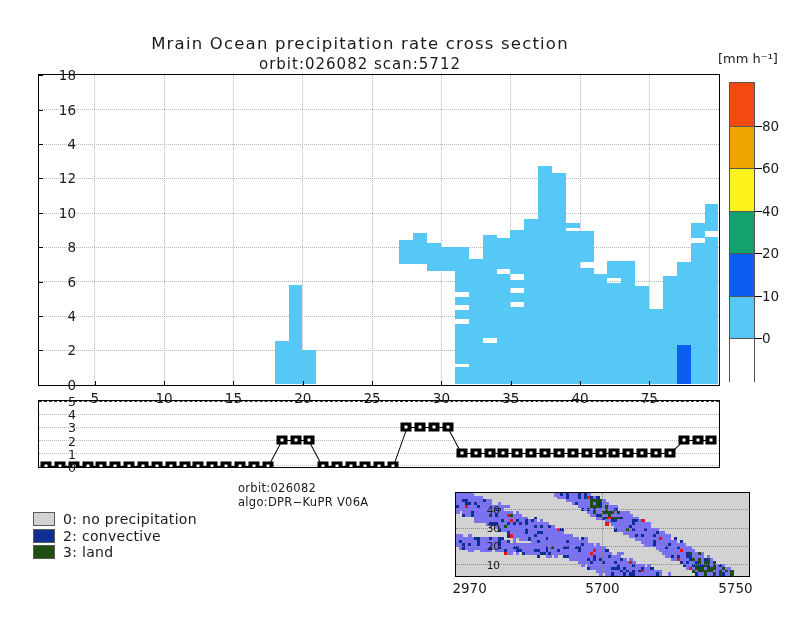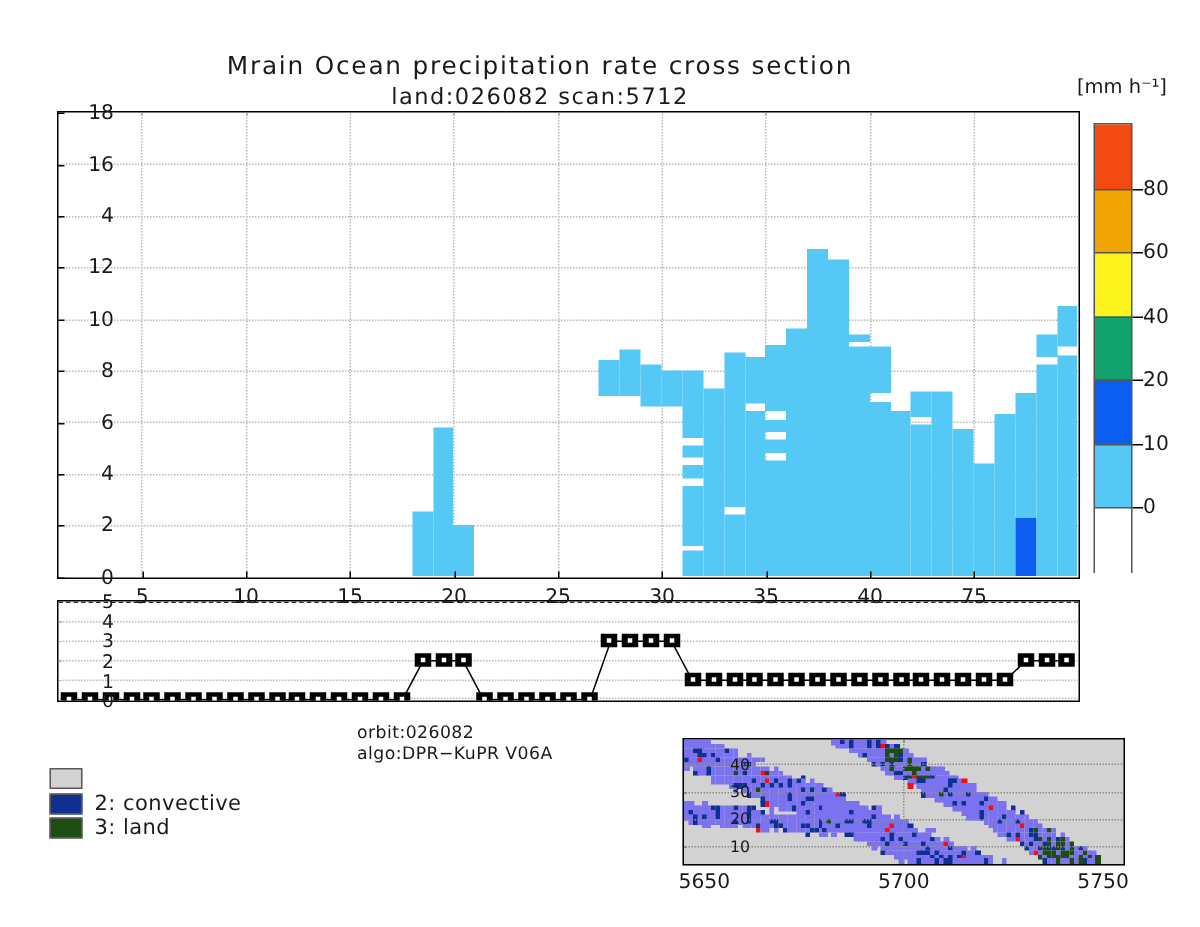--- a/index.html
+++ b/index.html
@@ -81,21 +81,21 @@
                transform:translateX(-50%);}
   .inset-grid-h{position:absolute;left:0;right:0;height:0;
                 border-top:1px dotted #8d8d8d;}
   .inset-grid-v{position:absolute;top:0;bottom:0;width:0;
                 border-left:1px dotted #8d8d8d;}
 </style>
 </head>
 <body>
 
 <div class="abs" id="title-main">Mrain Ocean precipitation rate cross section</div>
-<div class="abs" id="title-sub">land:026082     scan:5712</div>
+<div class="abs" id="title-sub">orbit:026082     scan:5712</div>
 
 <div class="abs" id="cb-unit">[mm h⁻¹]</div>
 <div class="abs" id="colorbar">
     <div class="cb-seg" style="top: 0px; height: 42.5714px; background: rgb(242, 74, 16);"></div>
     <div class="cb-seg" style="top: 42.5714px; height: 42.5714px; background: rgb(240, 165, 0); border-top: 1px solid rgb(85, 85, 85);"></div>
     <div class="cb-seg" style="top: 85.1429px; height: 42.5714px; background: rgb(251, 243, 27); border-top: 1px solid rgb(85, 85, 85);"></div>
     <div class="cb-seg" style="top: 127.714px; height: 42.5714px; background: rgb(18, 162, 110); border-top: 1px solid rgb(85, 85, 85);"></div>
     <div class="cb-seg" style="top: 170.286px; height: 42.5714px; background: rgb(11, 94, 240); border-top: 1px solid rgb(85, 85, 85);"></div>
     <div class="cb-seg" style="top: 212.857px; height: 42.5714px; background: rgb(85, 200, 245); border-top: 1px solid rgb(85, 85, 85);"></div>
     <div class="cb-seg" style="top: 255.429px; height: 42.5714px; background: rgb(255, 255, 255); border-top: 1px solid rgb(85, 85, 85);"></div>
@@ -369,20 +369,21 @@
   </div>
 
 <div class="abs" id="orbit-note">
   <div>orbit:026082</div>
   <div>algo:DPR−KuPR V06A</div>
 </div>
 
 <div class="abs" id="legend">
     <div class="legend-row">
       <div class="legend-swatch" style="background: rgb(210, 210, 210);"></div>
+      <div class="legend-label">0: no precipitation</div>
     </div>
     <div class="legend-row">
       <div class="legend-swatch" style="background: rgb(15, 47, 145);"></div>
       <div class="legend-label">2: convective</div>
     </div>
     <div class="legend-row">
       <div class="legend-swatch" style="background: rgb(29, 77, 16);"></div>
       <div class="legend-label">3: land</div>
     </div>
   </div>
@@ -1487,15 +1488,15 @@
 <div class="ytick-type" style="top: 466.7px;">0</div>
 <div class="ytick-type" style="top: 453.62px;">1</div>
 <div class="ytick-type" style="top: 440.54px;">2</div>
 <div class="ytick-type" style="top: 427.46px;">3</div>
 <div class="ytick-type" style="top: 414.38px;">4</div>
 <div class="ytick-type" style="top: 401.3px;">5</div>
 <div class="inset-ytick" style="top: 564.713px;">10</div>
 <div class="inset-ytick" style="top: 546.402px;">20</div>
 <div class="inset-ytick" style="top: 528.091px;">30</div>
 <div class="inset-ytick" style="top: 509.78px;">40</div>
-<div class="inset-xtick" style="left: 469.591px;">5650</div>
+<div class="inset-xtick" style="left: 469.591px;">2970</div>
 <div class="inset-xtick" style="left: 602.5px;">5700</div>
 <div class="inset-xtick" style="left: 735.409px;">5750</div>
 
 </body></html>

